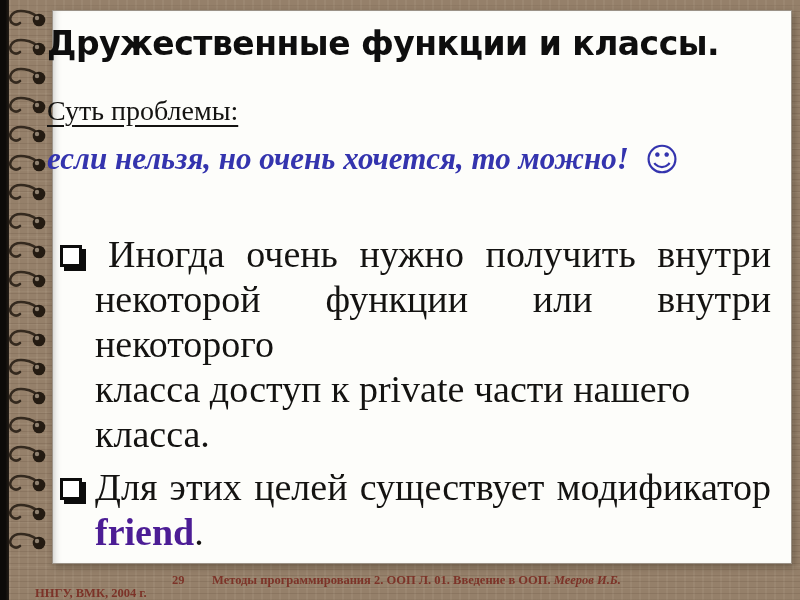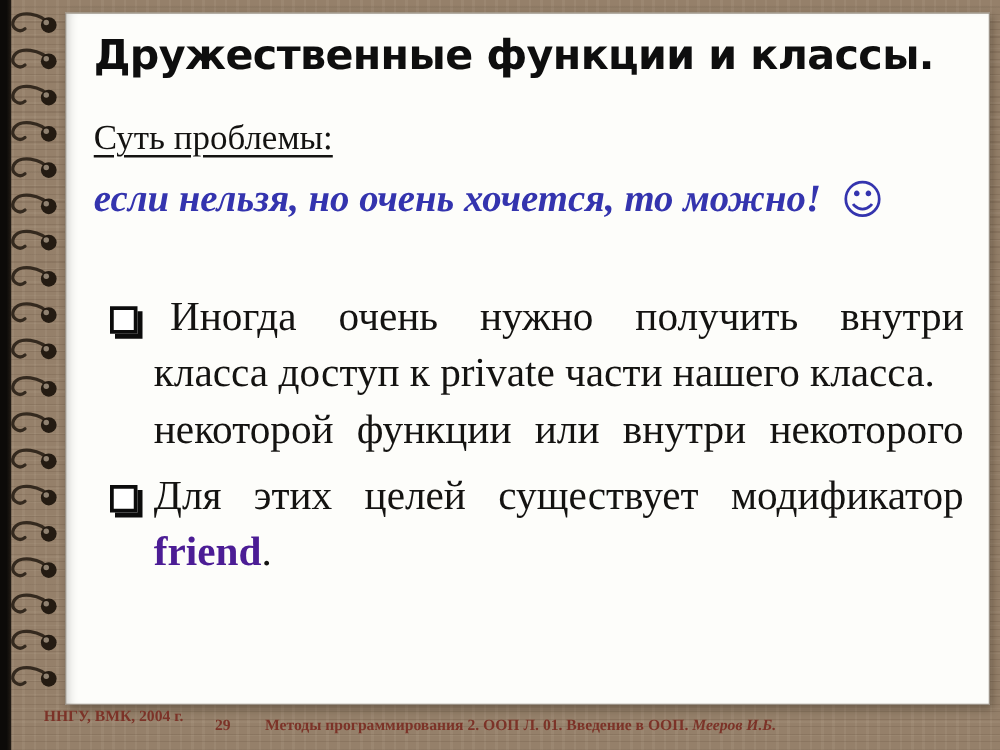--- a/index.html
+++ b/index.html
@@ -16,47 +16,47 @@
       repeating-linear-gradient(0deg, rgba(255,240,215,.05) 0 1px, rgba(0,0,0,0) 1px 11px);
   }
   .edge-strip{position:absolute;left:0;top:0;width:9px;height:600px;
     background:linear-gradient(90deg,#0c0a08 0 60%,#241d16 100%);}
   .page{position:absolute;left:52px;top:10px;width:738px;height:552px;
     background:var(--page);
     border:1px solid rgba(75,58,40,.55);
     box-shadow:2px 3px 7px rgba(30,20,10,.35), inset 7px 0 9px -7px rgba(0,0,0,.28);}
   .rings{position:absolute;left:0;top:0;width:60px;height:600px;}
   .ring{position:absolute;left:5px;width:46px;height:24px;}
-  .content{position:relative;padding:12px 20px 0 36px;}
+  .content{position:relative;padding:12px 20px 0 8px;}
 
   .title{font-family:"DejaVu Sans","Liberation Sans",sans-serif;
     font-weight:700;font-size:33px;line-height:42px;color:#0e0e0e;
     margin:0 0 0 -14px;letter-spacing:-0.5px;}
   .subtitle{font-size:28px;line-height:40px;color:var(--ink);margin:26px 0 0 -14px;
     text-decoration:underline;text-underline-offset:5px;text-decoration-thickness:2px;}
   .quote{margin:6px 0 13px -14px;font-size:31px;line-height:44px;white-space:nowrap;
     font-weight:700;font-style:italic;color:var(--blue);}
   .smiley{font-family:"DejaVu Sans",sans-serif;font-style:normal;font-weight:400;
     font-size:33px;margin-left:16px;vertical-align:-2px;}
 
-  .bullets{margin-top:50px;font-size:33px;line-height:45px;color:var(--ink);}
+  .bullets{margin-top:50px;font-size:38px;line-height:45px;color:var(--ink);}
   .bullet-para{position:relative;margin:0 0 0 0;}
   .bullet-para + .bullet-para{margin-top:8px;}
   .marker{position:absolute;left:-1px;width:16px;height:16px;background:#fff;
     border:3px solid #0c0c0c;box-shadow:4px 4px 0 #0c0c0c;}
   .bullet-body{display:block;margin-left:34px;}
   .line{display:block;}
   .line.just{text-align:justify;text-align-last:justify;}
   .line.ind{text-indent:13px;}
   .keyword{color:#4c1d95;font-weight:700;}
 
   .footer{position:absolute;left:0;top:562px;width:800px;height:38px;
     font-family:"Liberation Serif",serif;font-weight:700;font-size:12.5px;
     color:var(--maroon);}
-  .footer .f-org{position:absolute;left:35px;top:4px;}
+  .footer .f-org{position:absolute;left:35px;top:24px;}
   .footer .f-num{position:absolute;left:172px;top:11px;}
   .footer .f-center{position:absolute;left:212px;top:11px;white-space:nowrap;}
   .footer i{font-style:italic;}
 </style>
 </head>
 <body>
 
 <div class="stage">
   <div class="edge-strip"></div>
 
@@ -67,22 +67,22 @@
       </h1>
       <div class="subtitle">Суть проблемы:</div>
       <div class="quote">
         <span>если нельзя, но очень хочется, то можно!</span><span class="smiley">☺</span>
       </div>
       <div class="bullets">
           <div class="bullet-para">
             <span class="marker" style="top: 13px;"></span>
             <span class="bullet-body">
               <span class="line just ind"><span>Иногда очень нужно получить внутри</span></span>
+              <span class="line just"><span>некоторой функции или внутри некоторого</span></span>
               <span class="line"><span>класса доступ к private части нашего класса.</span></span>
-              <span class="line just"><span>некоторой функции или внутри некоторого</span></span>
             </span>
           </div>
           <div class="bullet-para">
             <span class="marker" style="top: 13px;"></span>
             <span class="bullet-body">
               <span class="line just"><span>Для этих целей существует модификатор</span></span>
               <span class="line"><span class="keyword">friend</span><span>.</span></span>
             </span>
           </div>
         </div>

